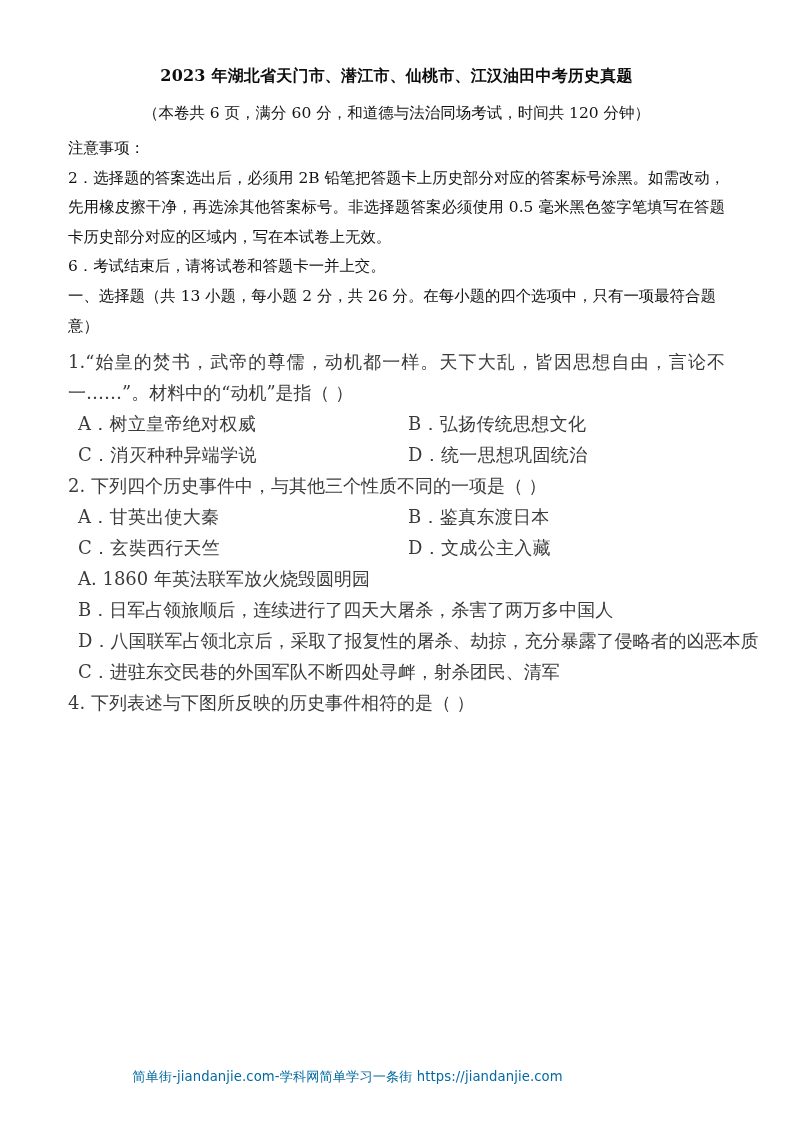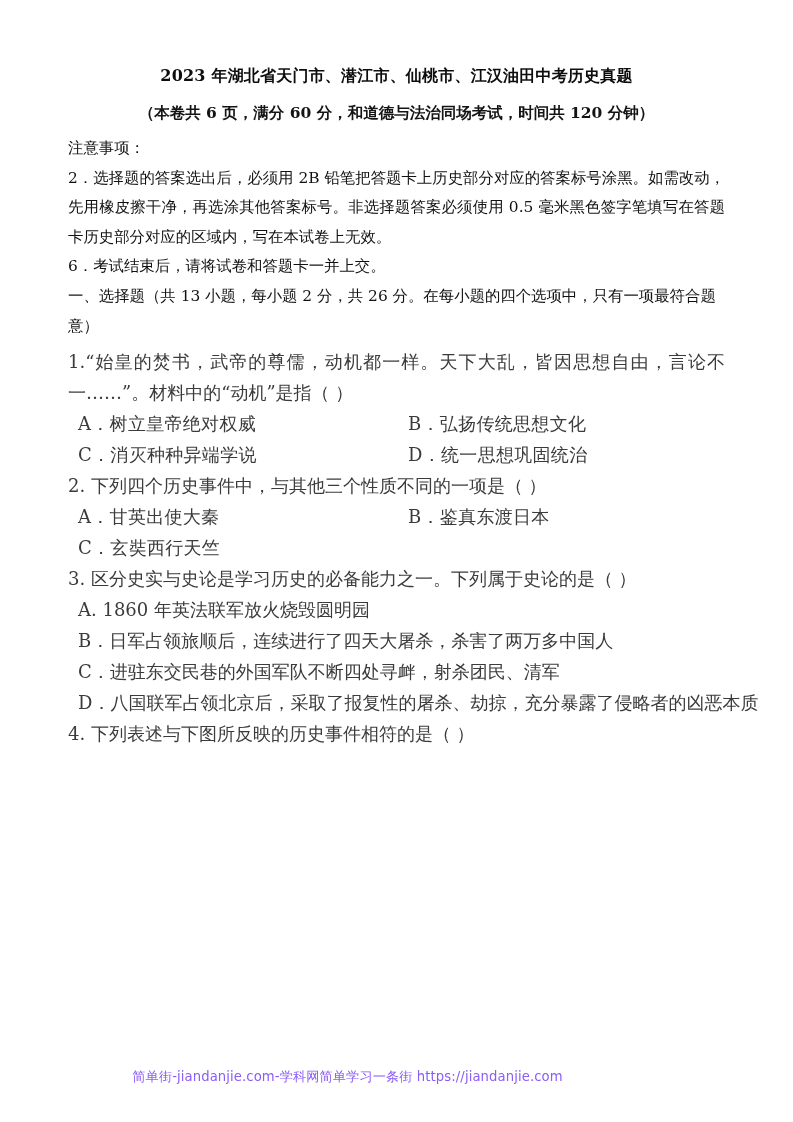--- a/index.html
+++ b/index.html
@@ -37,21 +37,21 @@
     line-height: 1.25;
     white-space: nowrap;
   }
   .subtitle {
     position: absolute;
     left: 68px;
     top: 103px;
     width: 657px;
     text-align: center;
     font-size: 15.5px;
-    font-weight: bold;
+    font-weight: normal;
     color: #141414;
     line-height: 1.3;
     white-space: nowrap;
   }
 
   
   .notice {
     position: absolute;
     left: 68px;
     top: 134px;
@@ -118,21 +118,21 @@
 
   
   .footer {
     position: absolute;
     left: 0;
     top: 1068px;
     width: 695px;
     text-align: center;
     font-family: "DejaVu Sans", "Liberation Sans", sans-serif;
     font-size: 13.2px;
-    color: #8b5cf6;
+    color: #0369a1;
     letter-spacing: 0.1px;
     white-space: nowrap;
   }
 </style>
 </head>
 <body>
 
 <div class="page">
 
   <div class="title">2023 年湖北省天门市、潜江市、仙桃市、江汉油田中考历史真题</div>
@@ -161,29 +161,29 @@
     </div>
 
     <div class="q-block">
       <div class="q-stem">2. 下列四个历史事件中，与其他三个性质不同的一项是（      ）</div>
       <div class="opt-row">
         <div class="opt-col opt-label">A．甘英出使大秦</div>
         <div class="opt-col opt-label">B．鉴真东渡日本</div>
       </div>
       <div class="opt-row">
         <div class="opt-col opt-label">C．玄奘西行天竺</div>
+        <div class="opt-col opt-label">D．文成公主入藏</div>
       </div>
     </div>
 
     <div class="q-block">
-      <div class="q-stem">3. 区分史实与史论是学习历史的必备能力之一。下列属于史论的是（      ）</div>
       <div class="opt-full">A. 1860 年英法联军放火烧毁圆明园</div>
       <div class="opt-full">B．日军占领旅顺后，连续进行了四天大屠杀，杀害了两万多中国人</div>
+      <div class="opt-full">D．八国联军占领北京后，采取了报复性的屠杀、劫掠，充分暴露了侵略者的凶恶本质</div>
       <div class="opt-full">C．进驻东交民巷的外国军队不断四处寻衅，射杀团民、清军</div>
-      <div class="opt-full">D．八国联军占领北京后，采取了报复性的屠杀、劫掠，充分暴露了侵略者的凶恶本质</div>
     </div>
 
     <div class="q-block">
       <div class="q-stem">4. 下列表述与下图所反映的历史事件相符的是（      ）</div>
     </div>
 
   </div>
 
   <div class="footer">简单街-jiandanjie.com-学科网简单学习一条街 https://jiandanjie.com</div>
 

